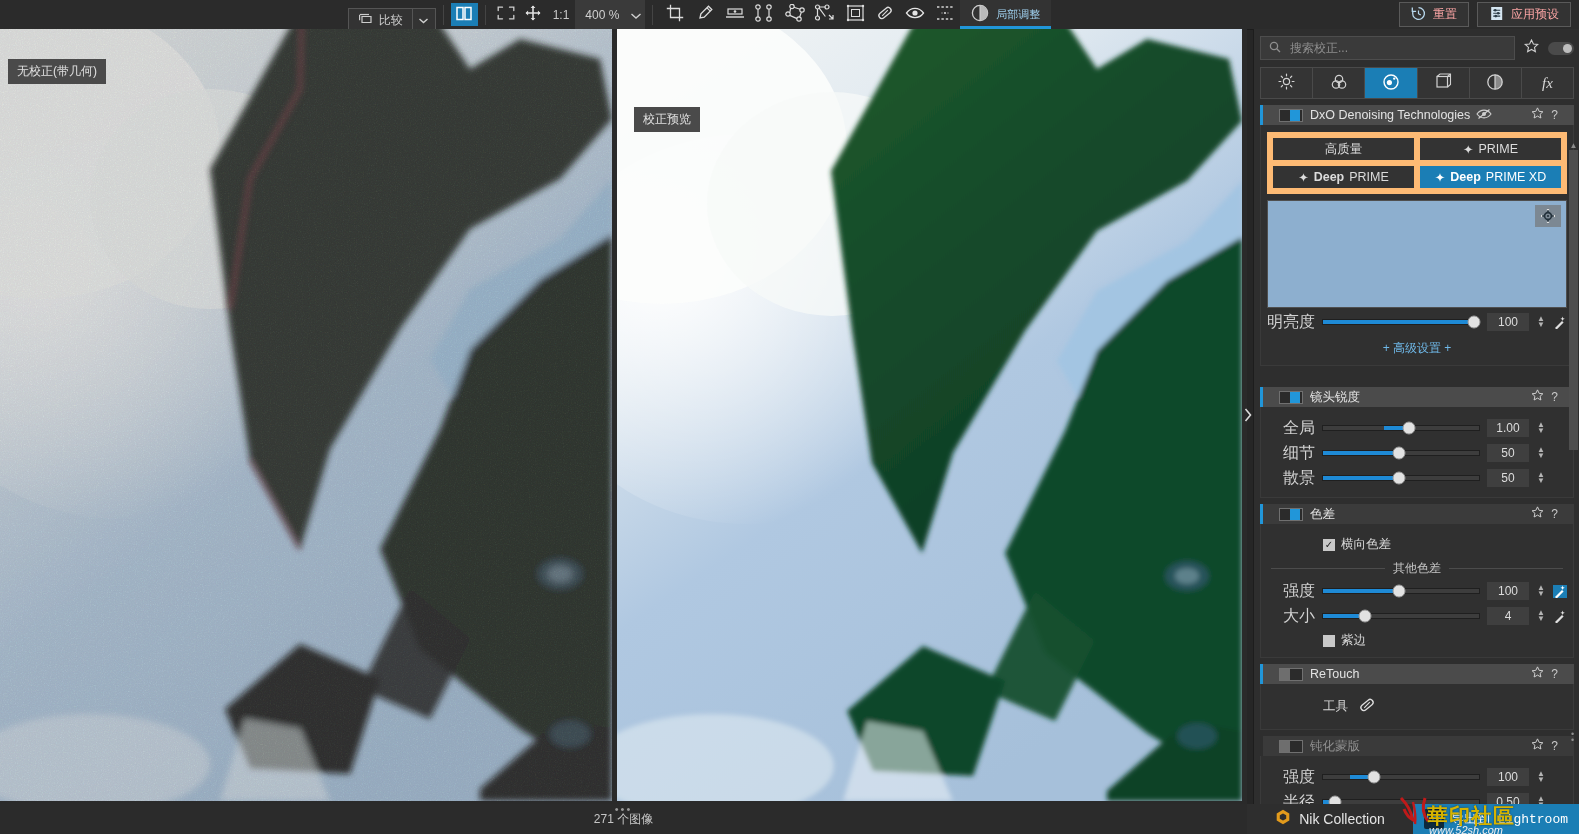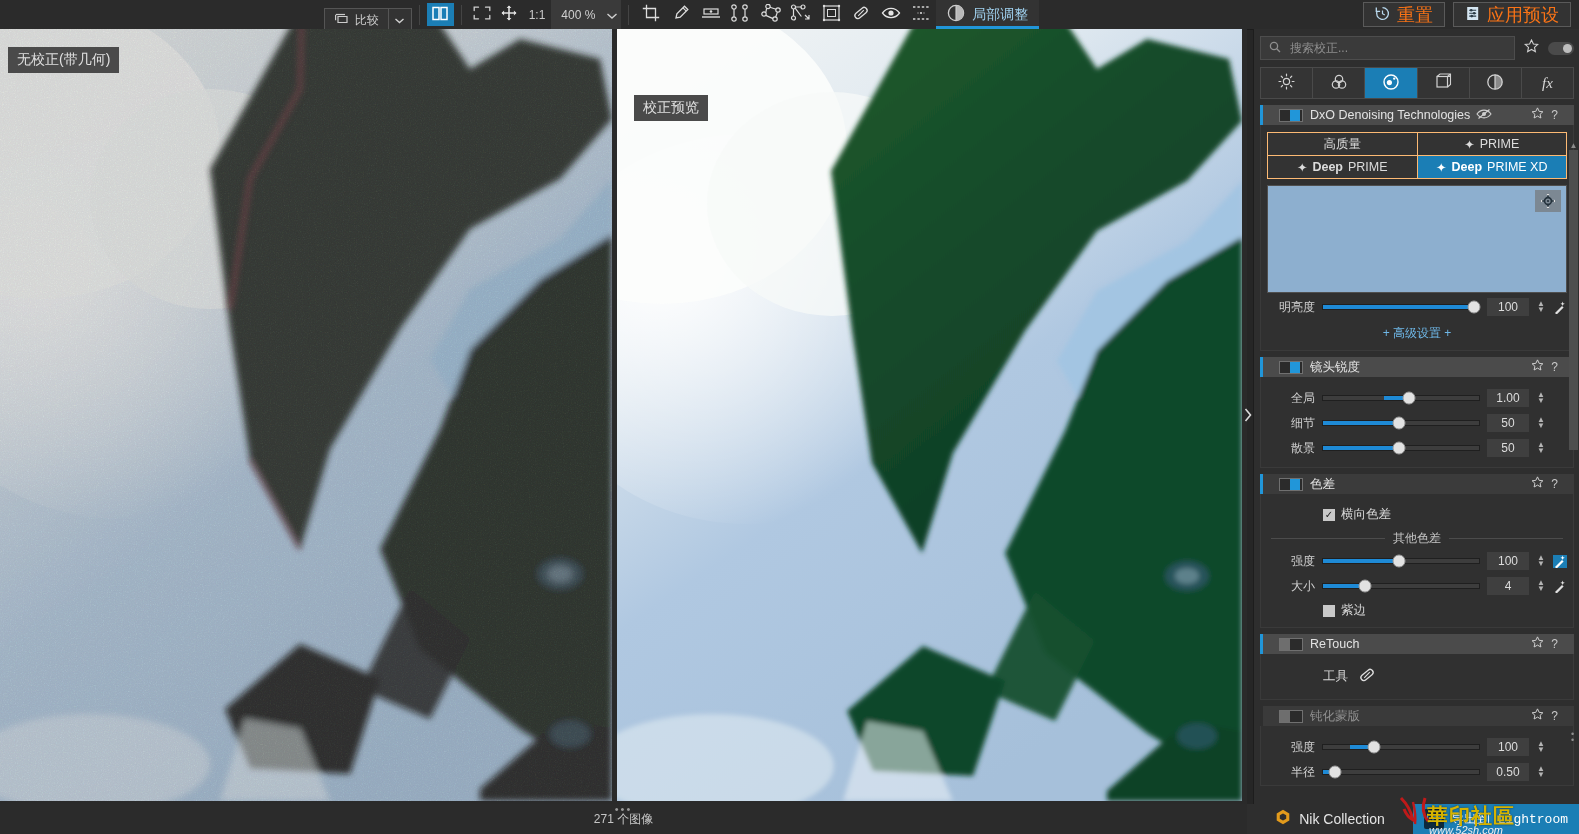--- a/index.html
+++ b/index.html
@@ -21,30 +21,30 @@
   .tb-btn.sel{background:#1b7eb5;}
   .ratio{color:#c8c8c8;font-size:12px;padding:0 6px;}
   .zoom-box{display:flex;align-items:center;height:35px;background:#3a3a3a;padding:0 4px 0 10px;gap:12px;}
   .zoom-box .zv{font-size:12px;color:#d0d0d0;}
   .tool-ico{width:30px;height:26px;display:flex;align-items:center;justify-content:center;}
   .local-adj{display:flex;align-items:center;gap:7px;height:29px;padding:0 11px;
              background:#333;position:relative;color:#9fd0ee;}
   .local-adj::after{content:"";position:absolute;left:0;right:0;bottom:0;height:3px;background:#2196d9;}
   .top-right-btn{display:flex;align-items:center;gap:7px;height:23px;border:1px solid #5a5a5a;
                  background:#333;padding:0 11px;color:#b9d9ee;margin-right:8px;}
-  .top-right-btn .lbl{color:#f97316;font-size:18px;}
+  .top-right-btn .lbl{color:#fca5a5;font-size:12px;}
 
   
   .viewer{position:absolute;left:0;top:29px;width:1247px;height:775px;background:#2a2a2a;}
   .pane{position:absolute;top:0;height:772px;overflow:hidden;}
   .pane-l{left:0;width:612px;}
   .pane-r{left:617px;width:625px;}
   .pane-gap{position:absolute;left:612px;top:0;width:5px;height:772px;background:#2a2a2a;}
-  .badge{position:absolute;left:8px;top:18px;background:#4a4a4a;color:#e0e0e0;
-         padding:4px 9px;font-size:14px;z-index:5;}
+  .badge{position:absolute;left:8px;top:30px;background:#4a4a4a;color:#e0e0e0;
+         padding:4px 9px;font-size:12px;z-index:5;}
   .pane-r .badge{left:17px;margin-top:48px;}
   .imgc{position:absolute;inset:0;}
 
   .statusbar{position:absolute;left:0;top:804px;width:1247px;height:30px;background:#2b2b2b;
              display:flex;align-items:center;justify-content:center;color:#c6c6c6;font-size:12px;}
   .dots{position:absolute;left:50%;transform:translateX(-50%);top:1px;letter-spacing:2px;
         color:#9a9a9a;font-size:11px;line-height:8px;}
 
   
   .rpanel{position:absolute;left:1253px;top:29px;width:326px;height:775px;background:#2e2e2e;
@@ -72,31 +72,31 @@
   .sw{width:22px;height:11px;background:#2b2b2b;border:1px solid #707070;display:flex;}
   .sw i{display:block;width:10px;height:100%;}
   .sw.on i:last-child{background:#2196d9;}
   .sw.off i:first-child{background:#6e6e6e;}
   .star,.qm{color:#c9c9c9;font-size:12px;}
   .sec-body{background:#303030;padding:7px 0 8px 0;border:1px solid #3a3a3a;border-top:0;}
 
   .modes{display:flex;flex-direction:column;margin:0 6px;}
   .mrow{display:flex;}
   .mbtn{flex:1;height:22px;display:flex;align-items:center;justify-content:center;gap:5px;
-        background:#333;border:1px solid #fdba74;color:#dcdcdc;font-size:12.5px;}
+        background:#333;border:6px solid #fdba74;color:#dcdcdc;font-size:12.5px;}
   .mbtn+.mbtn{border-left:0;}
   .mrow+.mrow .mbtn{border-top:0;}
   .mbtn.sel{background:#1b7eb5;color:#fff;}
   .mbtn b{font-weight:bold;}
   .preview-box{margin:6px 6px 0 6px;height:106px;background:#8dafcf;position:relative;border:1px solid #4f4f4f;}
   .loupe{position:absolute;right:5px;top:4px;width:26px;height:22px;background:#7c8893;
          display:flex;align-items:center;justify-content:center;}
 
   .slider-row{display:flex;align-items:center;height:22px;margin:3px 6px 0 6px;gap:7px;}
-  .sl-label{width:48px;text-align:right;font-size:12px;color:#d2d2d2;}
+  .sl-label{width:48px;text-align:right;font-size:16px;color:#d2d2d2;}
   .track{flex:1;height:4px;background:#3d3d3d;position:relative;border:1px solid #1f1f1f;}
   .fill{position:absolute;top:0;bottom:0;background:#1e8ad6;}
   .knob{position:absolute;top:50%;width:11px;height:11px;border-radius:50%;background:#e2e2e2;
         transform:translate(-50%,-50%);border:1px solid #9a9a9a;}
   .numbox{width:42px;height:18px;background:#3f3f3f;display:flex;align-items:center;justify-content:center;
           font-size:12px;color:#dcdcdc;}
   .spin{width:10px;display:flex;flex-direction:column;align-items:center;color:#b5b5b5;font-size:8px;line-height:6px;}
   .wand{width:14px;display:flex;align-items:center;justify-content:center;}
   .wand.act{background:#1b7eb5;}
   .adv{ text-align:center;color:#6fb8e8;font-size:12px;margin-top:7px;}
@@ -291,21 +291,21 @@
     </div>
 
     <div class="local-adj">
       <span>
         <svg width="18" height="18" viewBox="0 0 18 18">
             <circle cx="9" cy="9" r="7.6" fill="none" stroke="#cfcfcf" stroke-width="1.3"></circle>
             <path d="M9 1.4a7.6 7.6 0 010 15.2z" fill="#b9b9b9"></path>
             <path d="M9 1.4v15.2" stroke="#cfcfcf" stroke-width="1.1"></path>
           </svg>
       </span>
-      <span style="font-size:14px">局部调整</span>
+      <span style="font-size:11px">局部调整</span>
     </div>
 
     <div class="tb-spacer"></div>
 
     <div class="top-right-btn">
       <span>
         <svg width="15" height="15" viewBox="0 0 15 15">
             <path d="M7.5 1.6a5.9 5.9 0 11-5.4 3.5" fill="none" stroke="#b9d9ee" stroke-width="1.3"></path>
             <path d="M1.3 1.6v3.8h3.8" fill="none" stroke="#b9d9ee" stroke-width="1.3"></path>
             <path d="M7.5 4.4v3.3l2.3 1.4" fill="none" stroke="#b9d9ee" stroke-width="1.2"></path>
@@ -588,21 +588,21 @@
                 <path d="M1 12l7-7 1.6 1.6-7 7z" fill="#e0e0e0"></path>
                 <path d="M8.6 0.6l.6 1.6 1.6.6-1.6.6-.6 1.6-.6-1.6-1.6-.6 1.6-.6z" fill="#e0e0e0"></path>
               </svg>
           </span>
         </div>
 
         <div class="adv">+ 高级设置 +</div>
       </div>
     </div>
 
-    <div class="section" style="margin-top:6px">
+    <div class="section" style="margin-top:21px">
       <div class="sec-head">
         <span class="sw on">
             <i></i>
             <i></i>
           </span>
         <span class="sec-title">镜头锐度</span>
         <span class="star">
           <svg width="13" height="13" viewBox="0 0 15 15">
               <path d="M7.5 1l1.9 4 4.3.5-3.2 2.9.9 4.3-3.9-2.2-3.9 2.2.9-4.3L1.3 5.5 5.6 5z" fill="none" stroke="#d4d4d4" stroke-width="1.1"></path>
             </svg>

